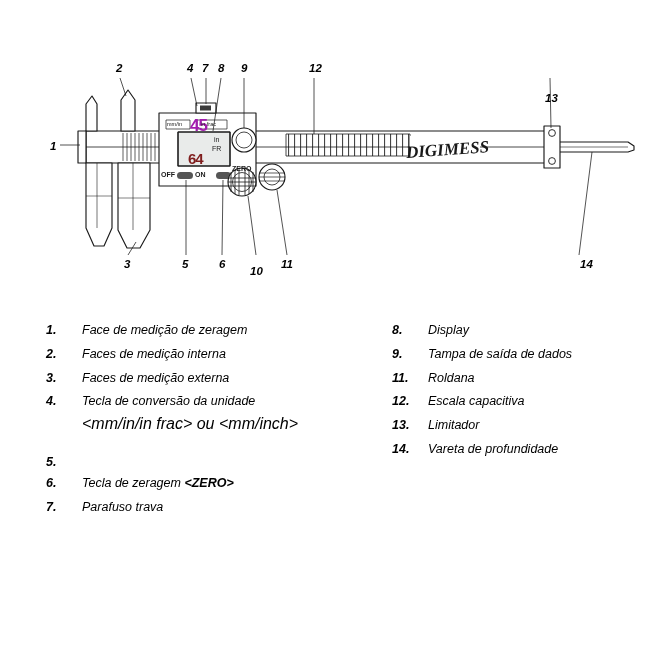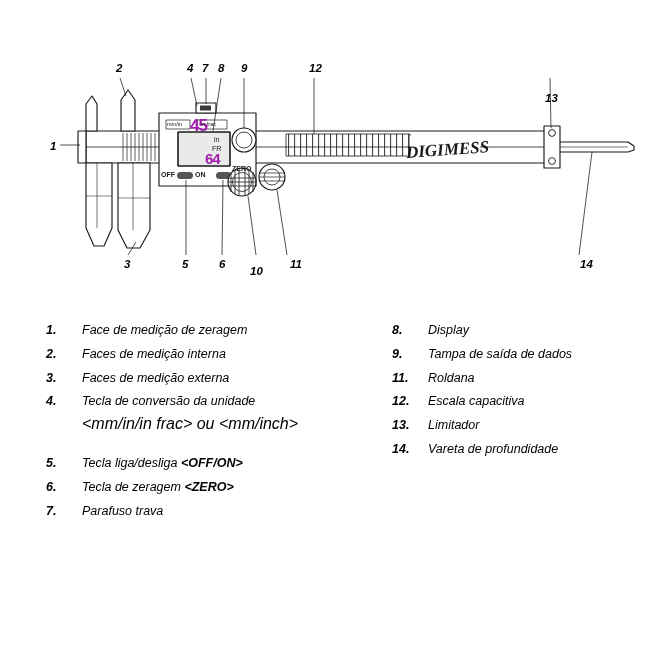--- a/index.html
+++ b/index.html
@@ -209,42 +209,42 @@
         <line x1="550" y1="78" x2="551" y2="128"></line>
 
         <line x1="579" y1="255" x2="592" y2="152"></line>
       </g>
     </g>
 
     <text x="448" y="155" font-family="Liberation Serif, serif" font-size="17" font-style="italic" font-weight="bold" fill="#1a1a1a" text-anchor="middle" transform="rotate(-4 448 155)">DIGIMESS</text>
   </svg>
 
   <div style="position:absolute;left:190px;top:116px;font-family:'Liberation Sans',sans-serif;font-size:17px;font-weight:bold;color:#a21caf;letter-spacing:-1px;">45</div>
-  <div style="position:absolute;left:205px;top:150px;font-family:'Liberation Sans',sans-serif;font-size:15px;font-weight:bold;color:#a21caf;letter-spacing:-1px;">64</div>
+  <div style="position:absolute;left:188px;top:150px;font-family:'Liberation Sans',sans-serif;font-size:15px;font-weight:bold;color:#7f1d1d;letter-spacing:-1px;">64</div>
   <div style="position:absolute;left:214px;top:136px;font-size:7px;color:#1a1a1a;">in</div>
   <div style="position:absolute;left:212px;top:145px;font-size:7px;color:#1a1a1a;">FR</div>
 
   <div style="position:absolute;left:167px;top:121px;font-size:5.5px;color:#1a1a1a;">mm/in</div>
   <div style="position:absolute;left:201px;top:121px;font-size:5.5px;color:#1a1a1a;">in frac</div>
 
   <div style="position:absolute;left:161px;top:171px;font-size:7px;font-weight:bold;color:#1a1a1a;">OFF</div>
   <div style="position:absolute;left:195px;top:171px;font-size:7px;font-weight:bold;color:#1a1a1a;">ON</div>
   <div style="position:absolute;left:232px;top:165px;font-size:7px;font-weight:bold;color:#1a1a1a;">ZERO</div>
 
   <div class="callout" style="left:50px;top:140px;">1</div>
   <div class="callout" style="left:116px;top:62px;">2</div>
   <div class="callout" style="left:124px;top:258px;">3</div>
   <div class="callout" style="left:187px;top:62px;">4</div>
   <div class="callout" style="left:182px;top:258px;">5</div>
   <div class="callout" style="left:219px;top:258px;">6</div>
   <div class="callout" style="left:202px;top:62px;">7</div>
   <div class="callout" style="left:218px;top:62px;">8</div>
   <div class="callout" style="left:241px;top:62px;">9</div>
   <div class="callout" style="left:250px;top:265px;">10</div>
-  <div class="callout" style="left:281px;top:258px;margin-left:9px;">11</div>
+  <div class="callout" style="left:281px;top:258px;">11</div>
   <div class="callout" style="left:309px;top:62px;">12</div>
   <div class="callout" style="left:545px;top:62px;margin-top:30px;">13</div>
   <div class="callout" style="left:580px;top:258px;">14</div>
 </div>
 
 <div id="legend">
 
   <div class="legend-col left">
 
     <div class="legend-row">
@@ -265,21 +265,20 @@
     <div class="legend-row">
       <div class="legend-num">4.</div>
       <div class="legend-text">Tecla de conversão da unidade</div>
     </div>
     <div class="sub-line">
       <span class="b">&lt;mm/in/in frac&gt;</span><span> ou </span><span class="b">&lt;mm/inch&gt;</span>
     </div>
 
     <div class="legend-row">
       <div class="legend-num">5.</div>
-      <div class="legend-text"><span>Tecla liga/desliga </span><span class="b">&lt;OFF/ON&gt;</span></div>
     </div>
 
     <div class="legend-row">
       <div class="legend-num">6.</div>
       <div class="legend-text"><span>Tecla de zeragem </span><span class="b">&lt;ZERO&gt;</span></div>
     </div>
 
     <div class="legend-row">
       <div class="legend-num">7.</div>
       <div class="legend-text">Parafuso trava</div>

